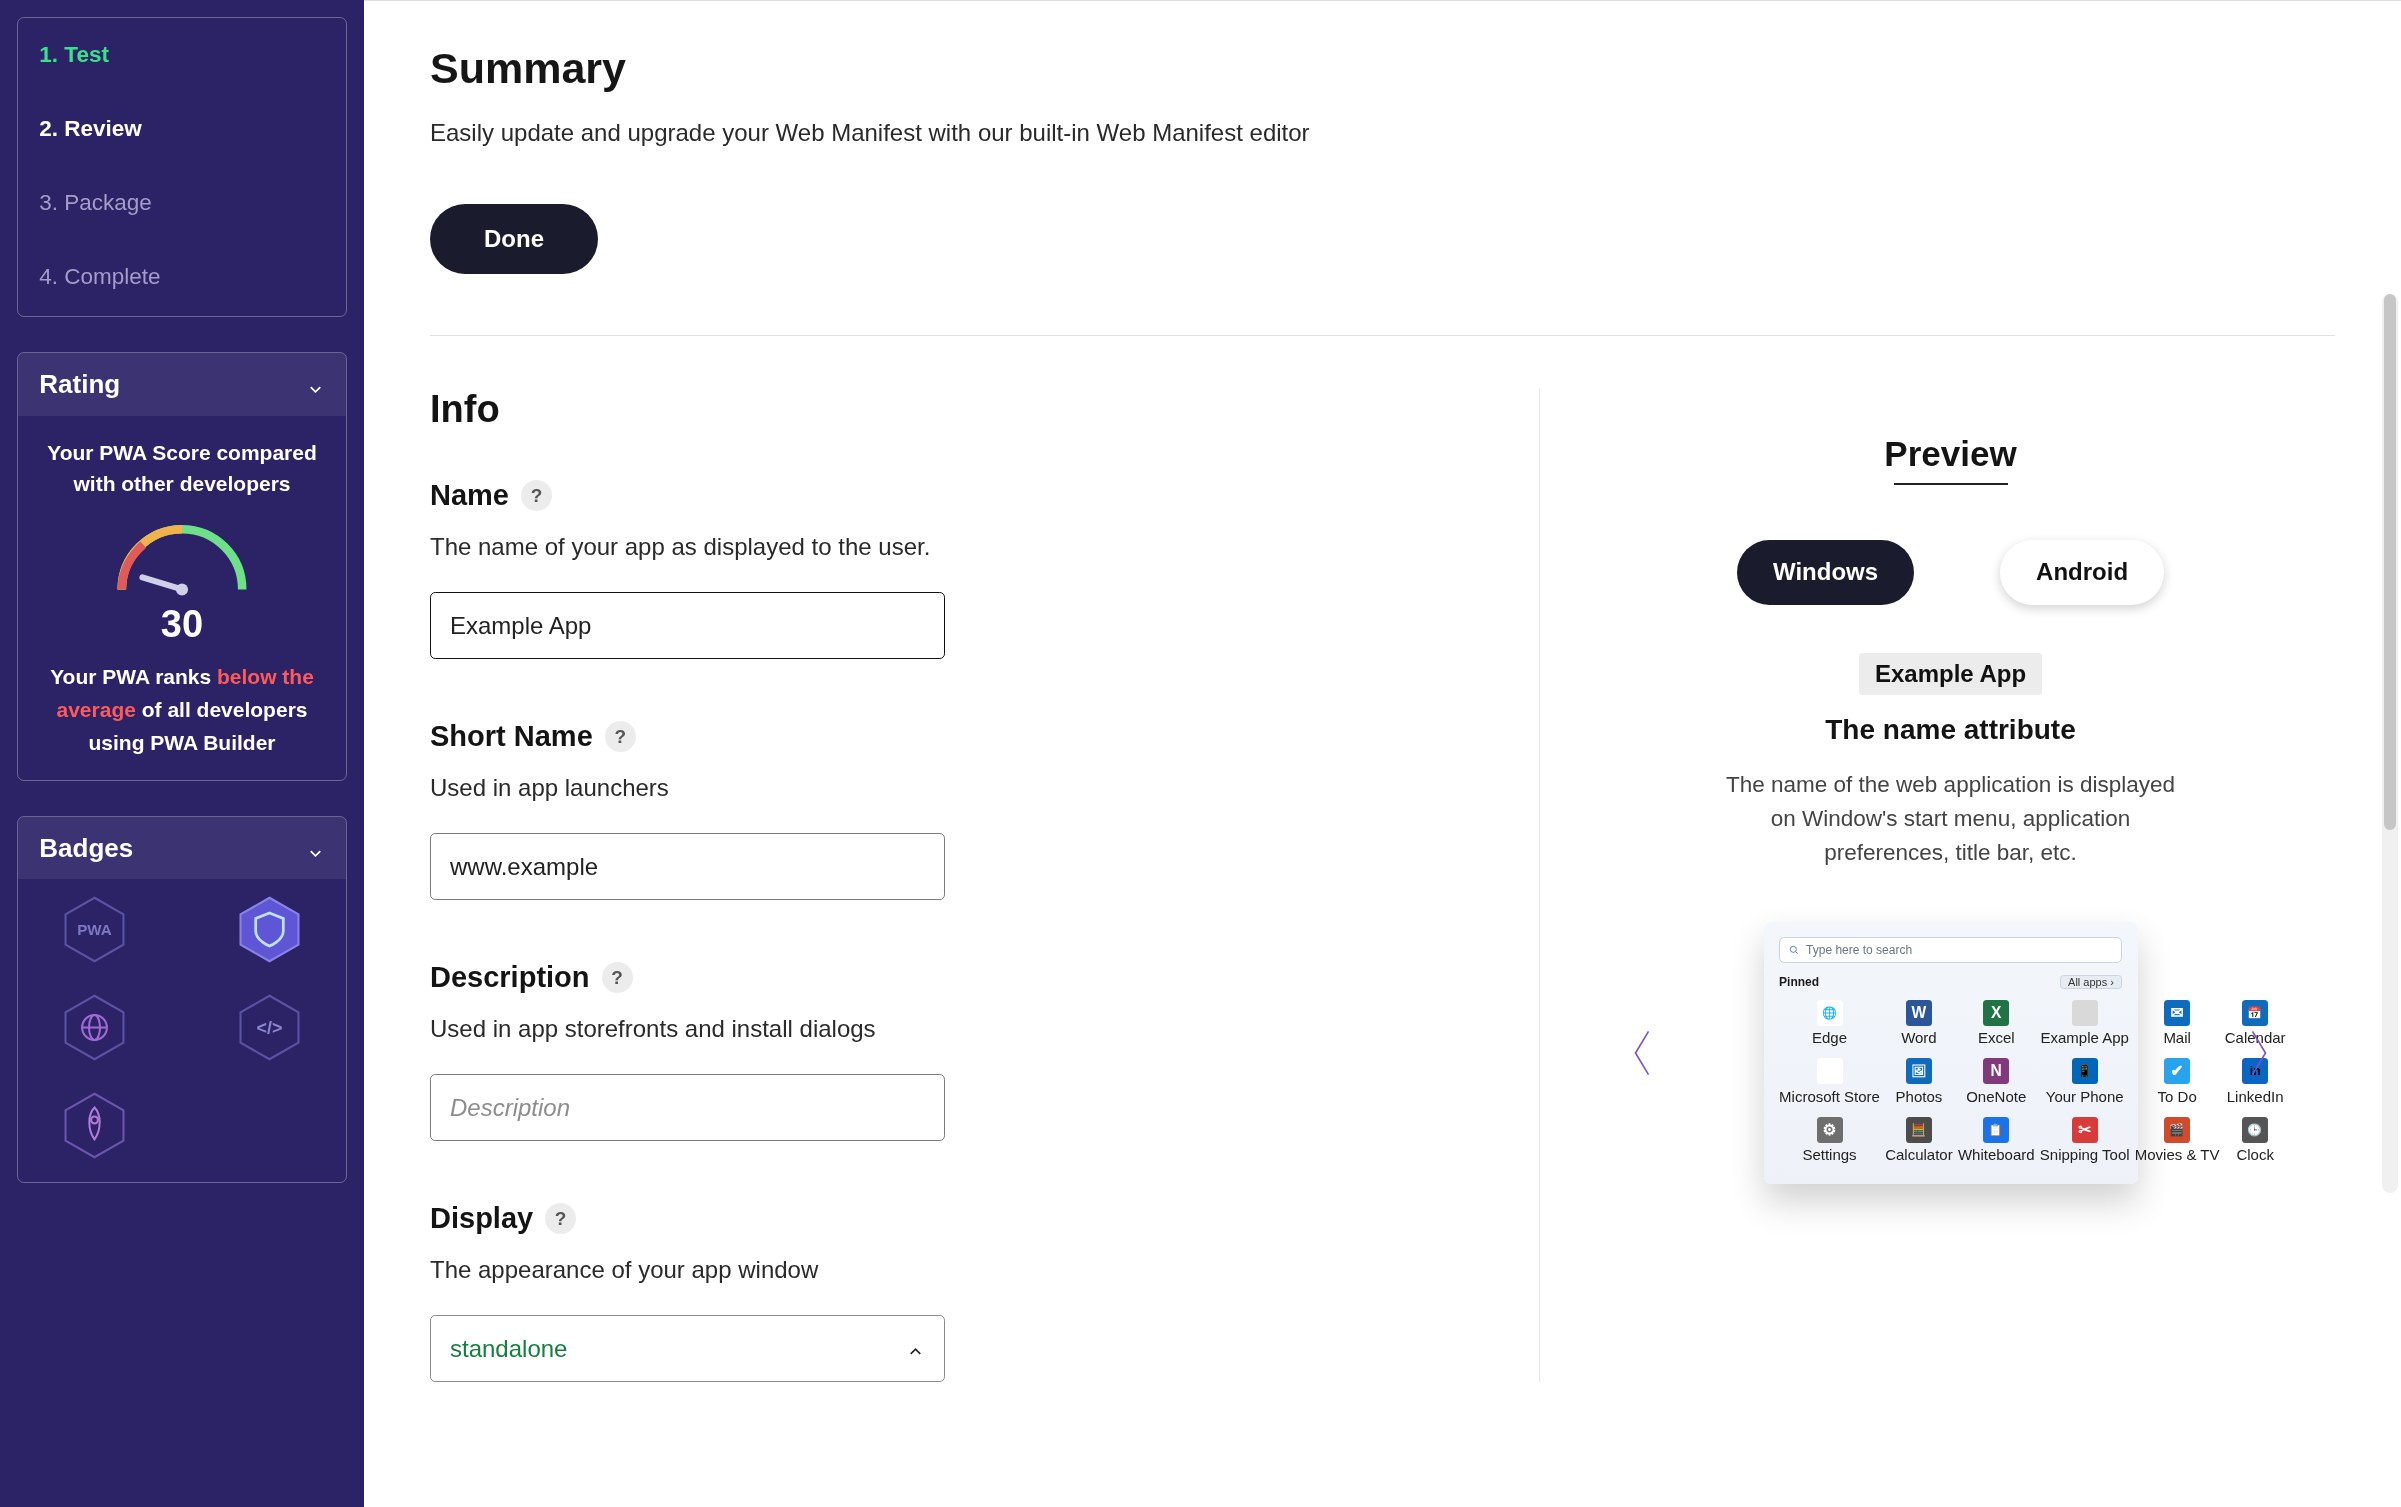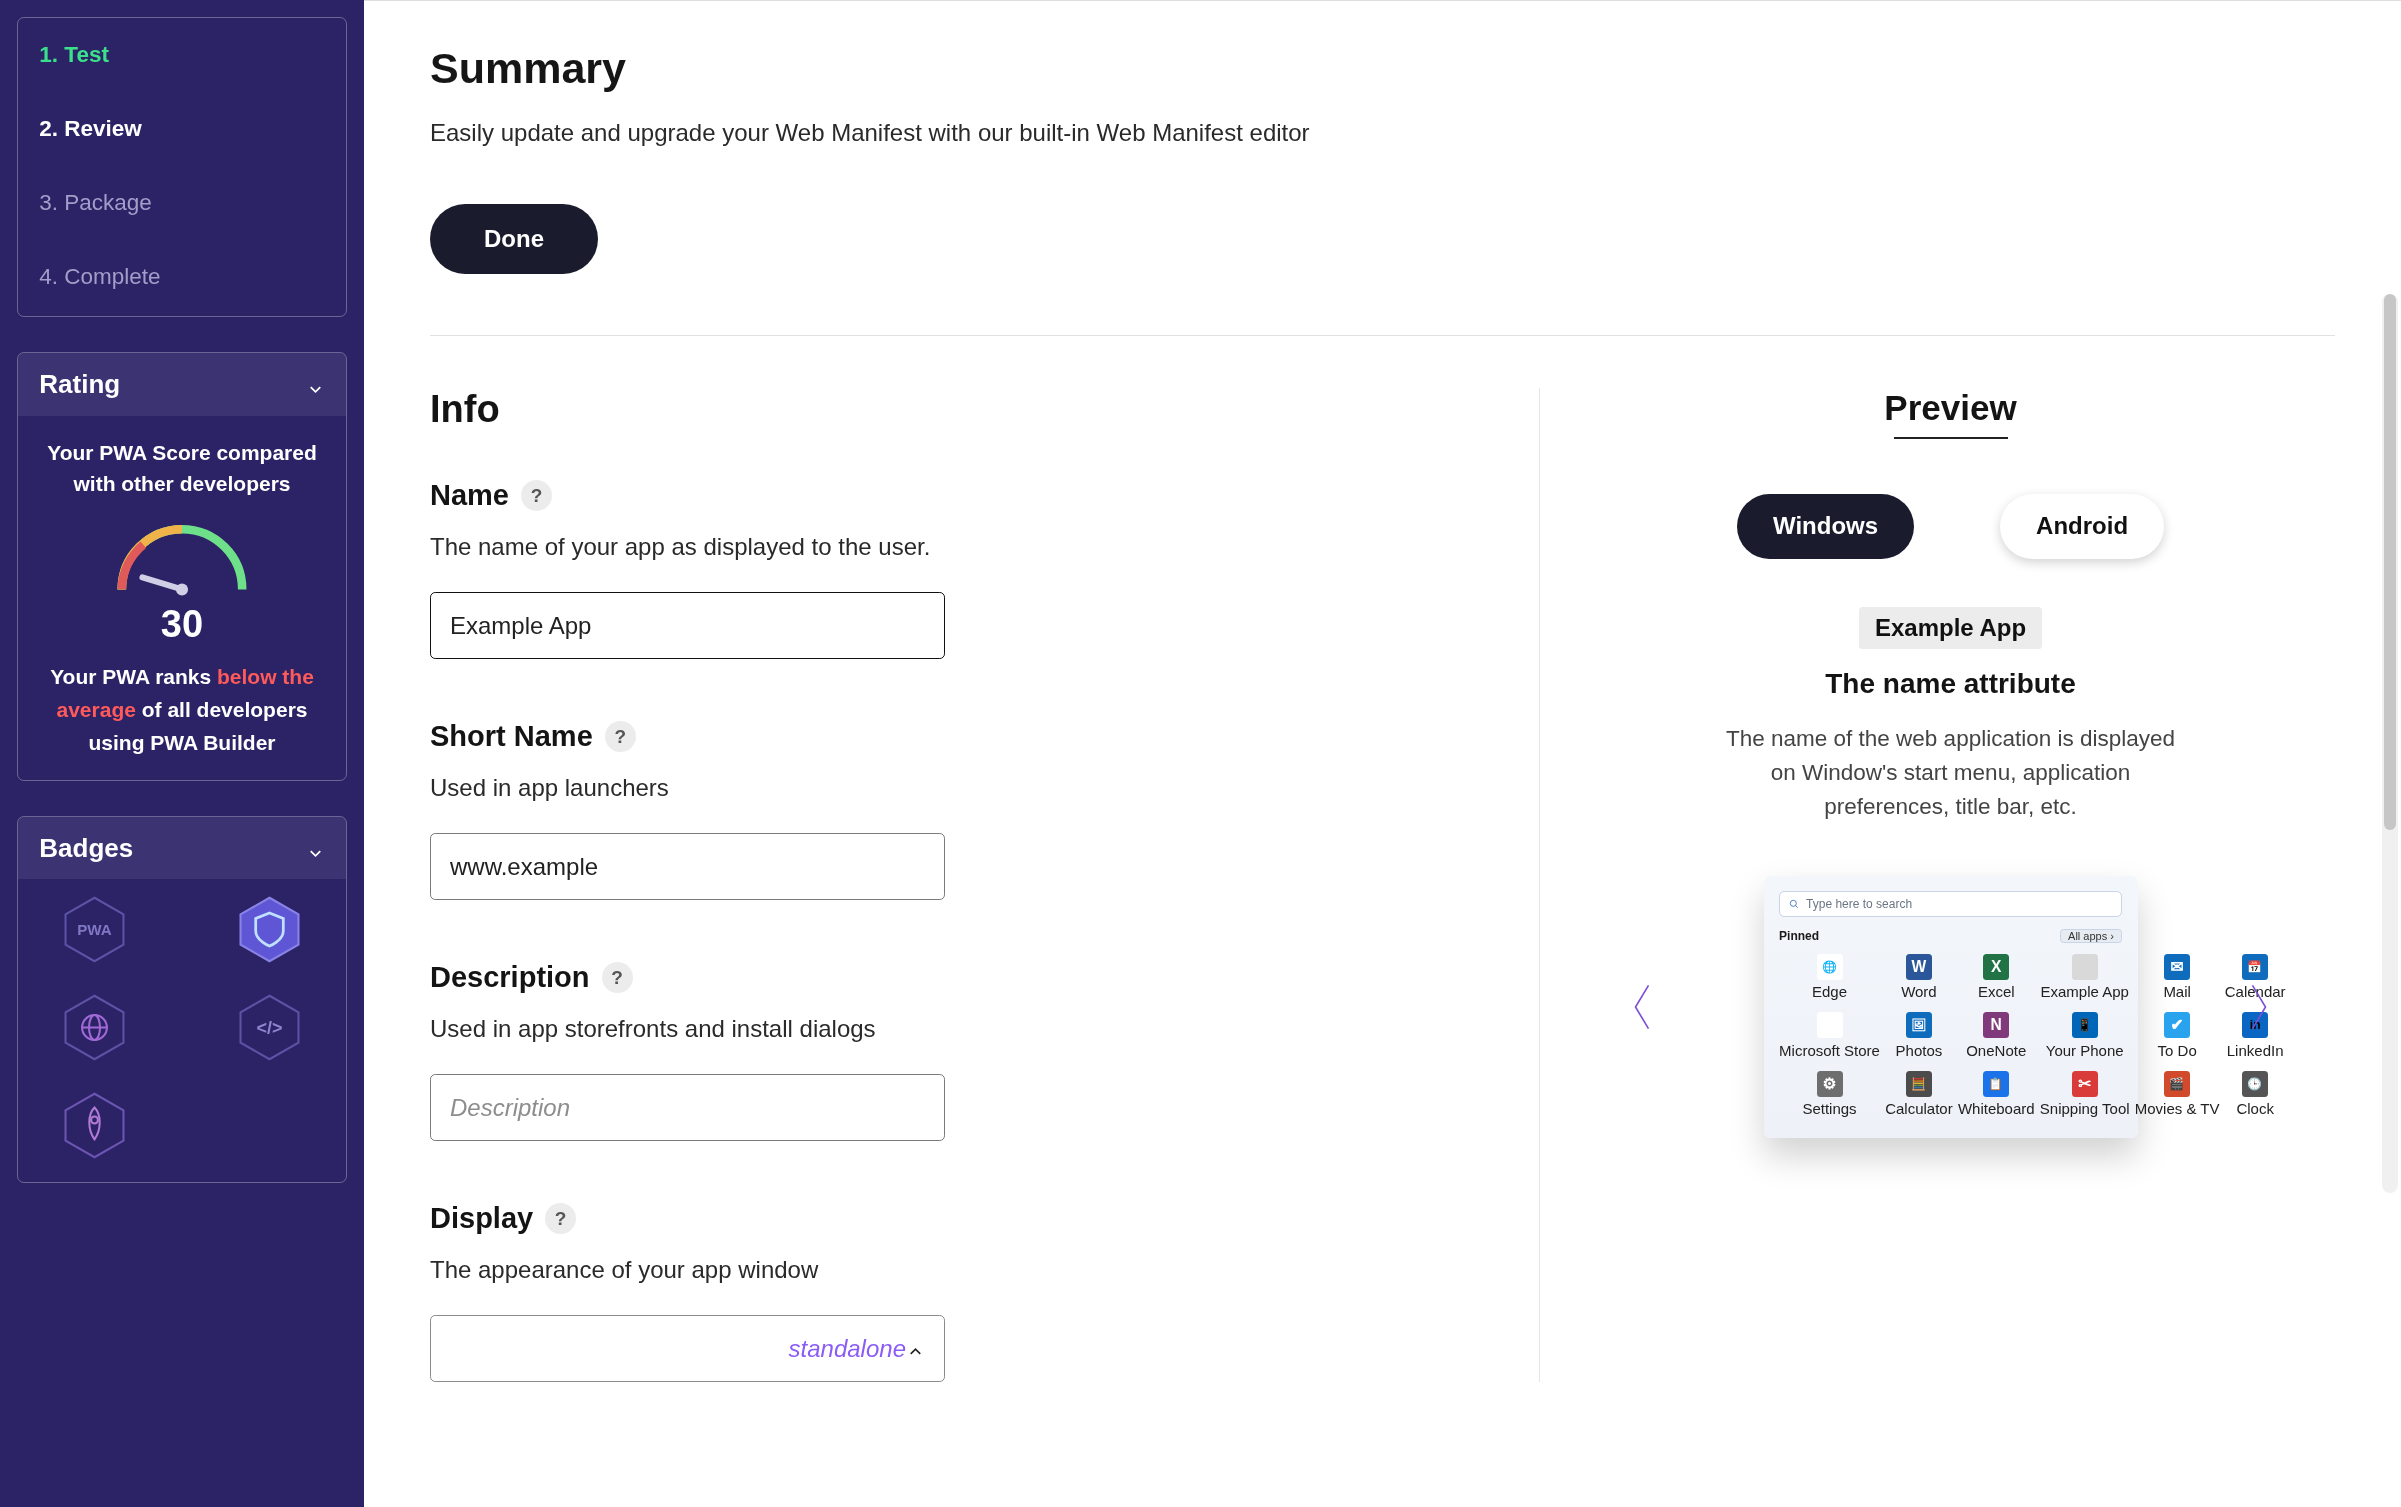--- a/index.html
+++ b/index.html
@@ -97,27 +97,27 @@
   .field-desc { font-size: 24px; color: #2a2a2a; margin-bottom: 31px; }
   .text-input, .select-box {
     width: 515px; height: 67px;
     border: 0.9px solid #7a7a7a; border-radius: 5.2px;
     font-size: 24px; color: #222;
     padding: 0 19px;
     background: #fff;
   }
   .text-input.active { border-color: #111; }
   .text-input::placeholder { color: #8d8d8d; font-style: italic; }
-  .select-box { display:flex; align-items:center; justify-content:flex-end; cursor:pointer; color:#8b5cf6; border-color:#8b8b8b;font-style:italic; }
+  .select-box { display:flex; align-items:center; justify-content:space-between; cursor:pointer; color:#15803d; border-color:#8b8b8b; }
   .select-box .chev { width:19px; height:19px; }
 
   
   .preview-title {
     font-size: 35px; font-weight: 800; color: #141414;
-    text-align: center; margin-bottom: 8.6px;
+    text-align: center; margin-bottom: 8.6px; margin-top: 46px;
   }
   .preview-title-underline { width: 114px; height: 2.6px; background: #222; margin: 0 auto 55px; }
   .platform-tabs { display:flex; justify-content:center; gap: 86px; margin-bottom: 48px; }
   .ptab {
     font-size: 24px; font-weight: 700;
     border-radius: 864px; padding: 17.3px 35px;
     cursor: pointer;
     border: 0.9px solid transparent;
   }
   .ptab.active { background: #1b1b2e; color: #fff; }

